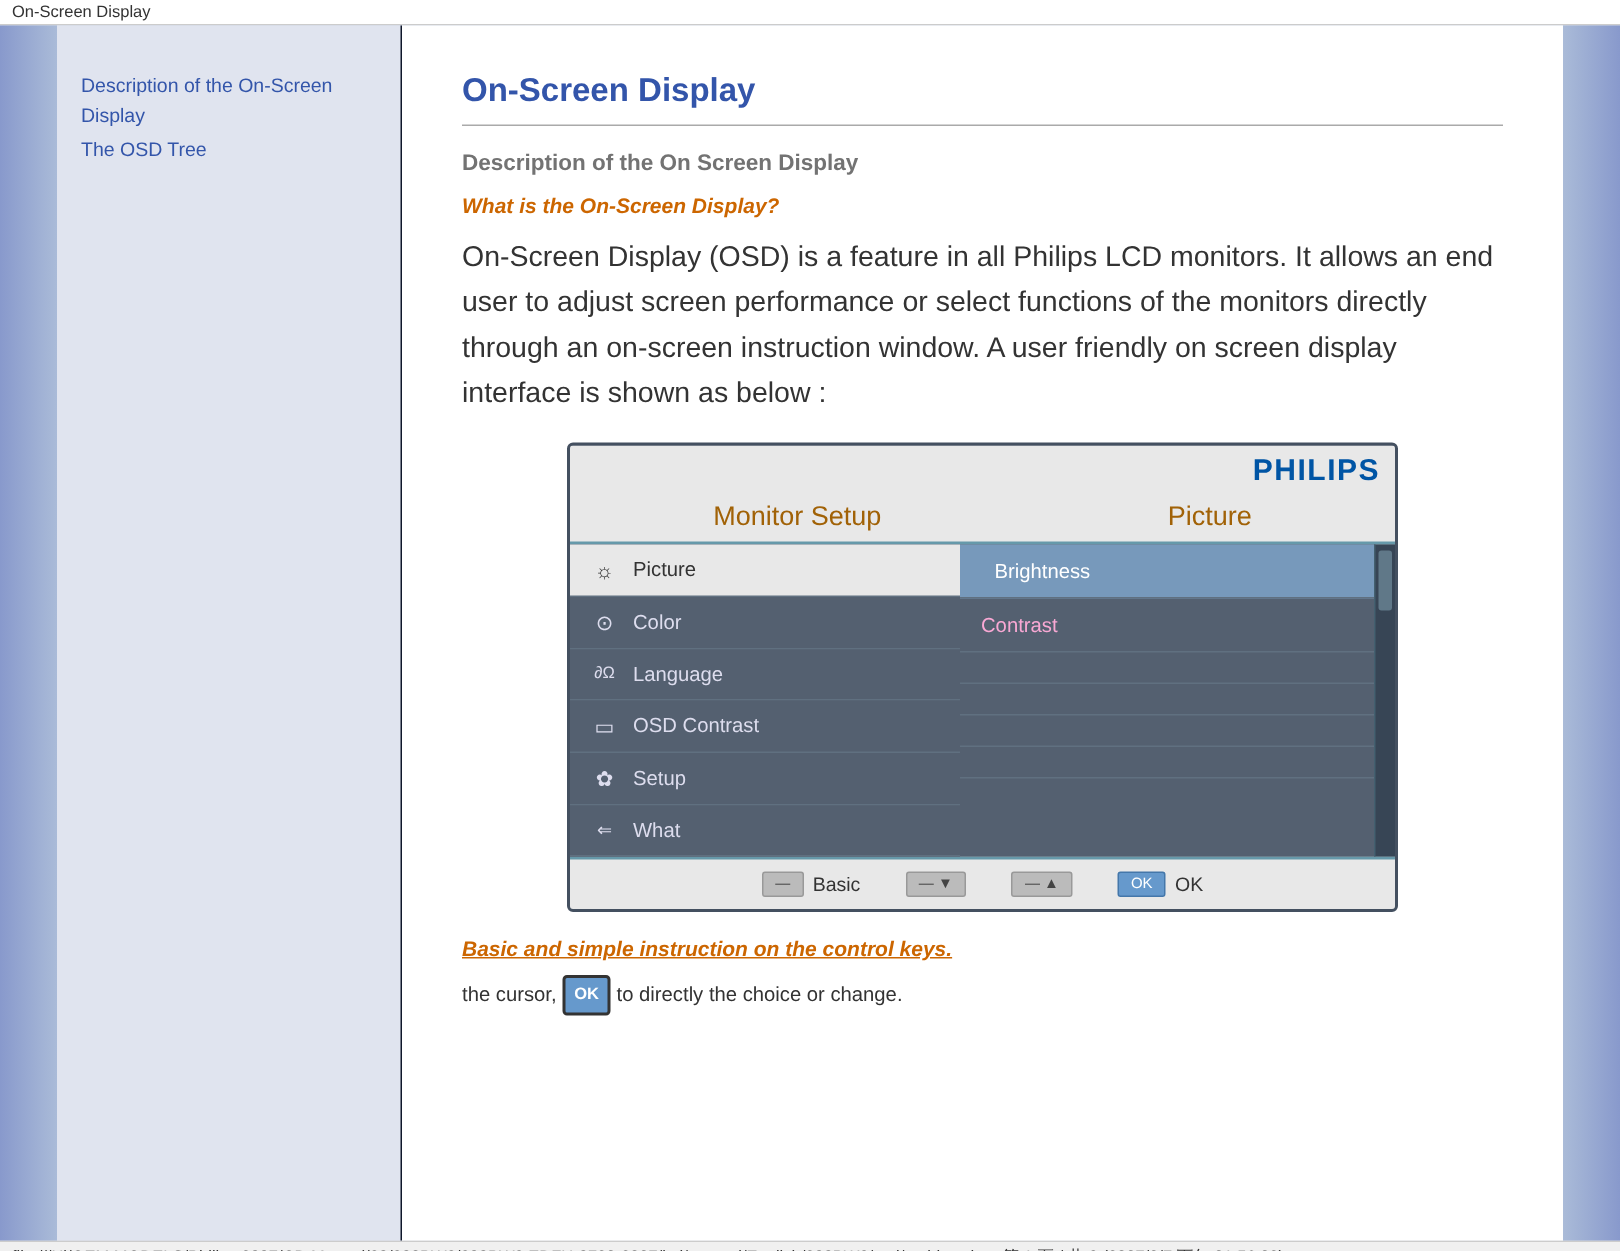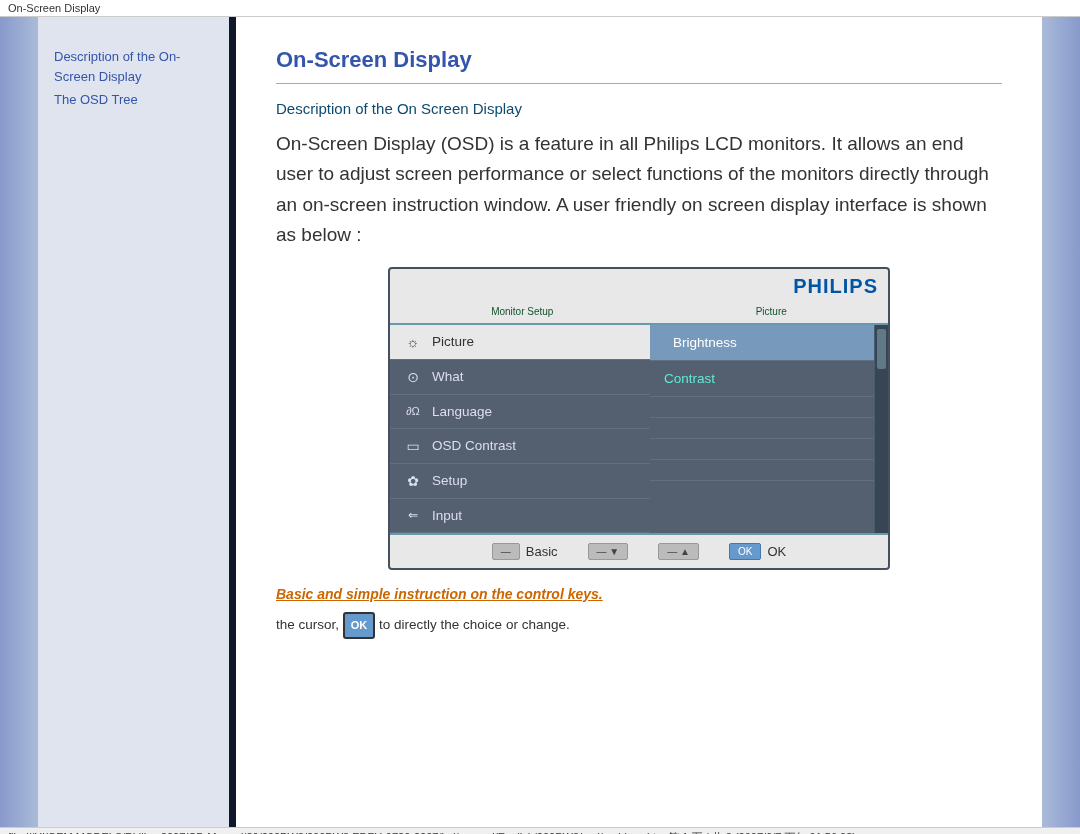--- a/index.html
+++ b/index.html
@@ -27,25 +27,25 @@
       background: #c8d0e0;
     }
 
     .left-accent {
       width: 38px;
       background: linear-gradient(to right, #8899cc, #aabbd8);
       flex-shrink: 0;
     }
 
     .sidebar {
-      width: 198px;
+      width: 230px;
       background: #e0e4ef;
       padding: 30px 16px 20px 16px;
       flex-shrink: 0;
-      border-right: 7px solid #0f172a;
+      border-right: 1px solid #0f172a;
     }
 
     .sidebar a {
       display: block;
       color: #3355aa;
       text-decoration: none;
       font-size: 13px;
       line-height: 1.5;
       margin-bottom: 4px;
     }
@@ -71,61 +71,61 @@
     }
 
     .divider {
       border: none;
       border-top: 1px solid #aaa;
       margin-bottom: 16px;
     }
 
     .section-title {
       font-size: 15px;
-      font-weight: normal;
-      color: #0c4a6e;
+      font-weight: bold;
+      color: #737373;
       margin-bottom: 12px;
     }
 
     .subsection-title {
       font-size: 14px;
       font-weight: bold;
       color: #cc6600;
       font-style: italic;
       margin-bottom: 12px;
     }
 
     .body-text {
       font-size: 19px;
       color: #333;
       line-height: 1.6;
       margin-bottom: 16px;
     }
 
     
     .osd-container {
-      width: 502px;
+      width: 554px;
       margin: 0 auto 12px auto;
       background: #546070;
       border: 2px solid #445060;
       border-radius: 4px;
       overflow: hidden;
     }
 
     .osd-header-tabs {
       display: flex;
       gap: 0;
       flex: 1;
       justify-content: space-around;
       padding: 4px 0;
     }
 
     .osd-tab {
-      font-size: 10px;
-      color: #14532d;
+      font-size: 18px;
+      color: #a16207;
       padding: 2px 20px;
     }
 
     .philips-logo {
       font-size: 20px;
       font-weight: bold;
       color: #0055a5;
       letter-spacing: 1px;
       text-align: right;
       padding: 6px 10px 2px 10px;
@@ -157,21 +157,21 @@
 
     .osd-menu-item .menu-icon {
       font-size: 14px;
       width: 18px;
       text-align: center;
     }
 
     .osd-right-item {
       padding: 10px 14px;
       font-size: 13.5px;
-      color: #5eead4;
+      color: #f9a8d4;
       border-bottom: 1px solid #607080;
     }
 
     .osd-right-item.active {
       background: #7799bb;
       color: #fff;
       padding-left: 23px;
     }
 
     .osd-footer {
@@ -277,20 +277,21 @@
     <a href="#">Description of the On-Screen Display</a>
     <a href="#">The OSD Tree</a>
   </div>
 
   <div class="main-content">
 
     <div class="page-title">On-Screen Display</div>
     <hr class="divider">
 
     <div class="section-title">Description of the On Screen Display</div>
+    <div class="subsection-title">What is the On-Screen Display?</div>
     <div class="body-text">On-Screen Display (OSD) is a feature in all Philips LCD monitors. It allows an end user to adjust screen performance or select functions of the monitors directly through an on-screen instruction window. A user friendly on screen display interface is shown as below :</div>
 
     <div class="osd-container">
 
       <div class="philips-logo">PHILIPS</div>
 
       <div class="osd-top-bar">
         <div class="osd-header-tabs">
           <span class="osd-tab">Monitor Setup</span>
           <span class="osd-tab">Picture</span>
@@ -301,41 +302,41 @@
 
         <div style="width:260px; background:#546070;">
 
           <div class="osd-menu-item active">
             <span class="menu-icon">☼</span>
             <span>Picture</span>
           </div>
 
           <div class="osd-menu-item">
             <span class="menu-icon">⊙</span>
-            <span>What</span>
+            <span>Color</span>
           </div>
 
           <div class="osd-menu-item">
             <span class="menu-icon" style="font-size:11px;">∂Ω</span>
             <span>Language</span>
           </div>
 
           <div class="osd-menu-item">
             <span class="menu-icon">▭</span>
             <span>OSD Contrast</span>
           </div>
 
           <div class="osd-menu-item">
             <span class="menu-icon">✿</span>
             <span>Setup</span>
           </div>
 
           <div class="osd-menu-item">
             <span class="menu-icon" style="font-size:12px;">⇐</span>
-            <span>Input</span>
+            <span>What</span>
           </div>
         </div>
 
         <div style="flex:1; display:flex;">
           <div class="osd-right-col">
 
             <div class="osd-right-item active">
               <span>Brightness</span>
             </div>
 

